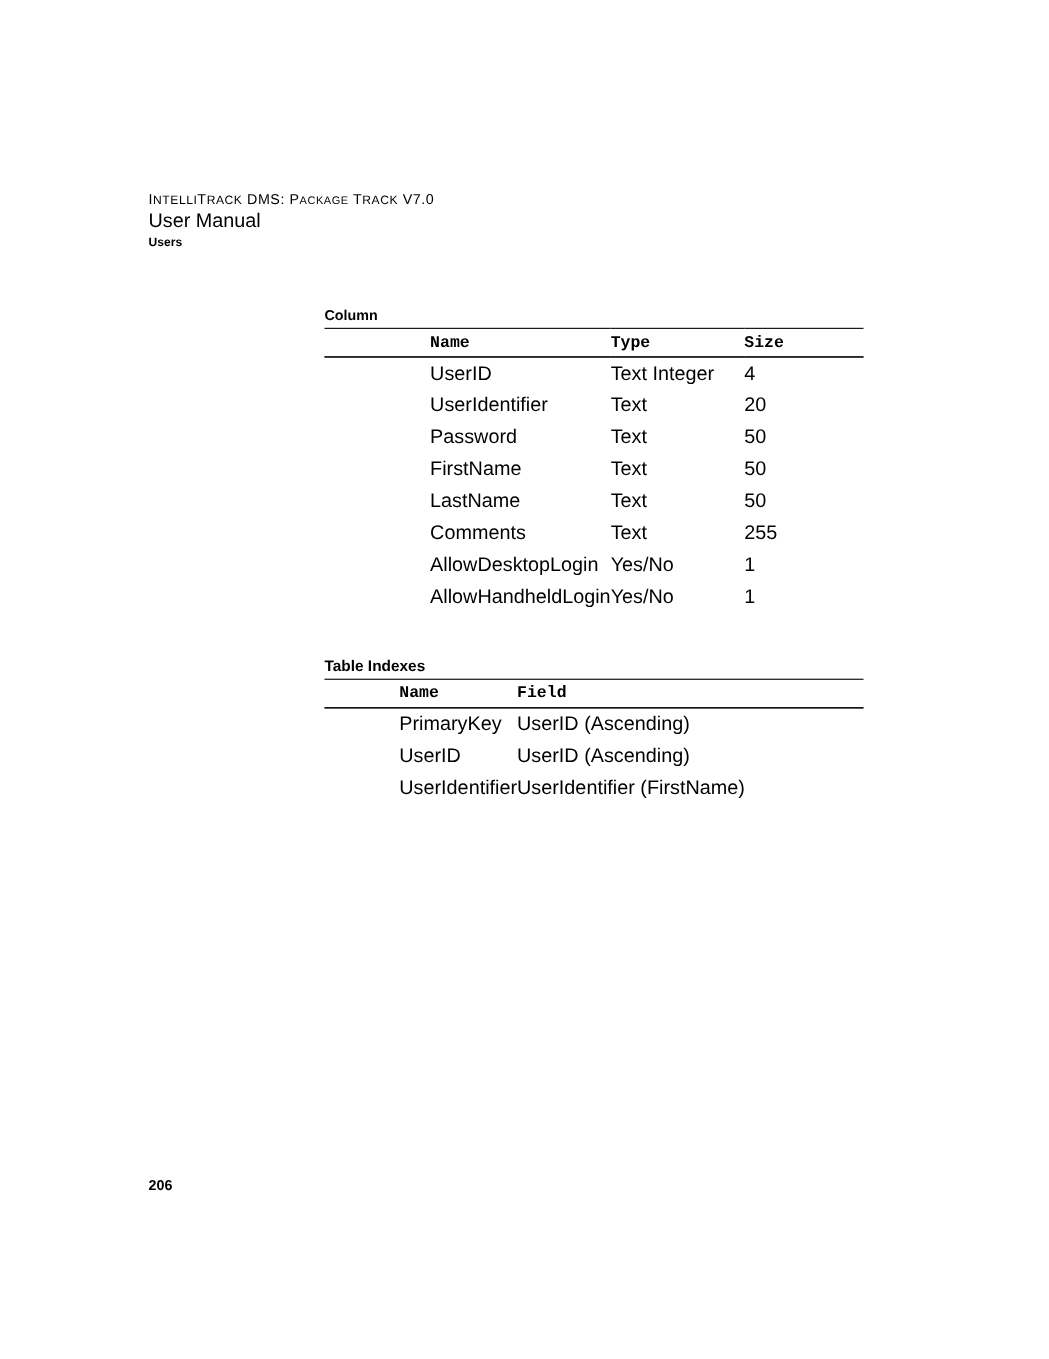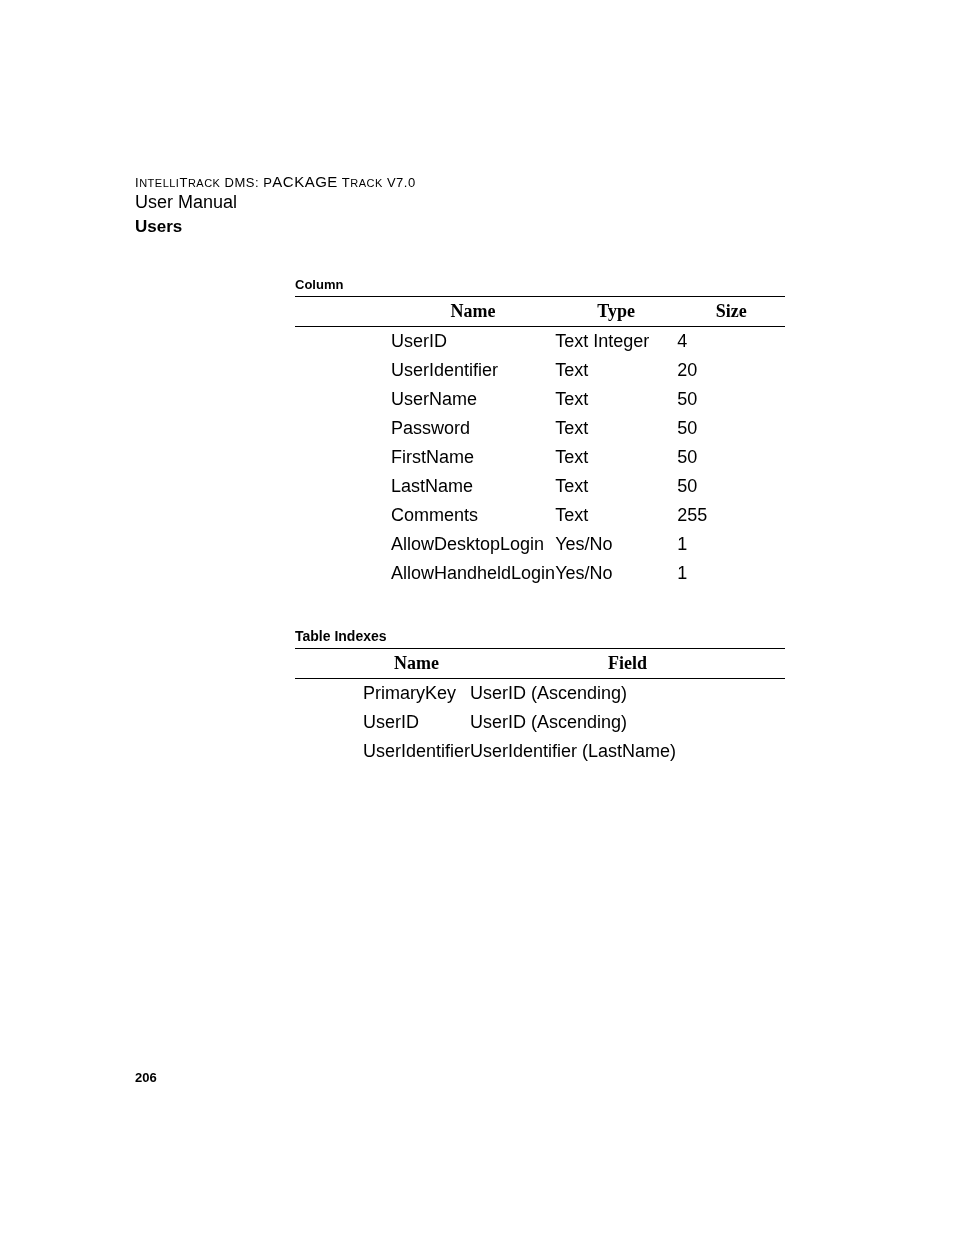--- a/index.html
+++ b/index.html
@@ -21,47 +21,47 @@
     .header-line1 {
       font-size: 13px;
       letter-spacing: 0.5px;
       font-variant: small-caps;
     }
     .header-line2 {
       font-size: 18px;
       margin-top: 2px;
     }
     .section-title {
-      font-size: 17px;
+      font-size: 11px;
       font-weight: bold;
       margin-top: 4px;
     }
     .section-label {
       font-size: 13px;
       font-weight: bold;
-      margin-top: 40px;
+      margin-top: 52px;
       margin-left: 160px;
     }
     .table-wrapper {
       margin-left: 160px;
       margin-top: 4px;
     }
     table {
       border-collapse: collapse;
       width: 490px;
     }
     thead tr {
       border-top: 1px solid #000;
       border-bottom: 1px solid #000;
     }
     th {
-      font-family: Liberation Serif, serif;
+      font-family: Liberation Mono, monospace;
       font-weight: bold;
-      font-size: 18px;
-      text-align: center;
+      font-size: 15px;
+      text-align: left;
       padding: 4px 0 4px 0;
     }
     td {
       font-size: 18px;
       padding: 4px 0;
     }
     .col-name {
       width: 42%;
       padding-left: 96px;
     }
@@ -90,21 +90,21 @@
       left: 135px;
       font-size: 13px;
       font-weight: bold;
     }
   </style>
 </head>
 <body>
 
 <div class="page-content">
   <div class="header-line1">
-    <span>I</span><span style="font-size:11px">NTELLI</span><span>T</span><span style="font-size:11px">RACK</span><span> DMS: P</span><span style="font-size:15px">ACKAGE</span><span> T</span><span style="font-size:11px">RACK</span><span> V</span><span>7.0</span>
+    <span>I</span><span style="font-size:11px">NTELLI</span><span>T</span><span style="font-size:11px">RACK</span><span> DMS: P</span><span style="font-size:10px">ACKAGE</span><span> T</span><span style="font-size:11px">RACK</span><span> V</span><span>7.0</span>
   </div>
   <div class="header-line2">User Manual</div>
   <div class="section-title">Users</div>
 
   <div class="section-label">Column</div>
   <div class="table-wrapper">
     <table>
       <thead>
         <tr>
           <th class="col-name">Name</th>
@@ -115,25 +115,20 @@
       <tbody id="columns-body">
           <tr>
             <td class="col-name">UserID</td>
             <td class="col-type">Text Integer</td>
             <td class="col-size">4</td>
           </tr>
           <tr>
             <td class="col-name">UserIdentifier</td>
             <td class="col-type">Text</td>
             <td class="col-size">20</td>
-          </tr>
-          <tr>
-            <td class="col-name">UserName</td>
-            <td class="col-type">Text</td>
-            <td class="col-size">50</td>
           </tr>
           <tr>
             <td class="col-name">Password</td>
             <td class="col-type">Text</td>
             <td class="col-size">50</td>
           </tr>
           <tr>
             <td class="col-name">FirstName</td>
             <td class="col-type">Text</td>
             <td class="col-size">50</td>
@@ -175,20 +170,20 @@
           <tr>
             <td class="idx-name">PrimaryKey</td>
             <td class="idx-field">UserID (Ascending)</td>
           </tr>
           <tr>
             <td class="idx-name">UserID</td>
             <td class="idx-field">UserID (Ascending)</td>
           </tr>
           <tr>
             <td class="idx-name">UserIdentifier</td>
-            <td class="idx-field">UserIdentifier (LastName)</td>
+            <td class="idx-field">UserIdentifier (FirstName)</td>
           </tr>
         </tbody>
     </table>
   </div>
 </div>
 
 <div class="page-number">206</div>
 
 </body></html>

